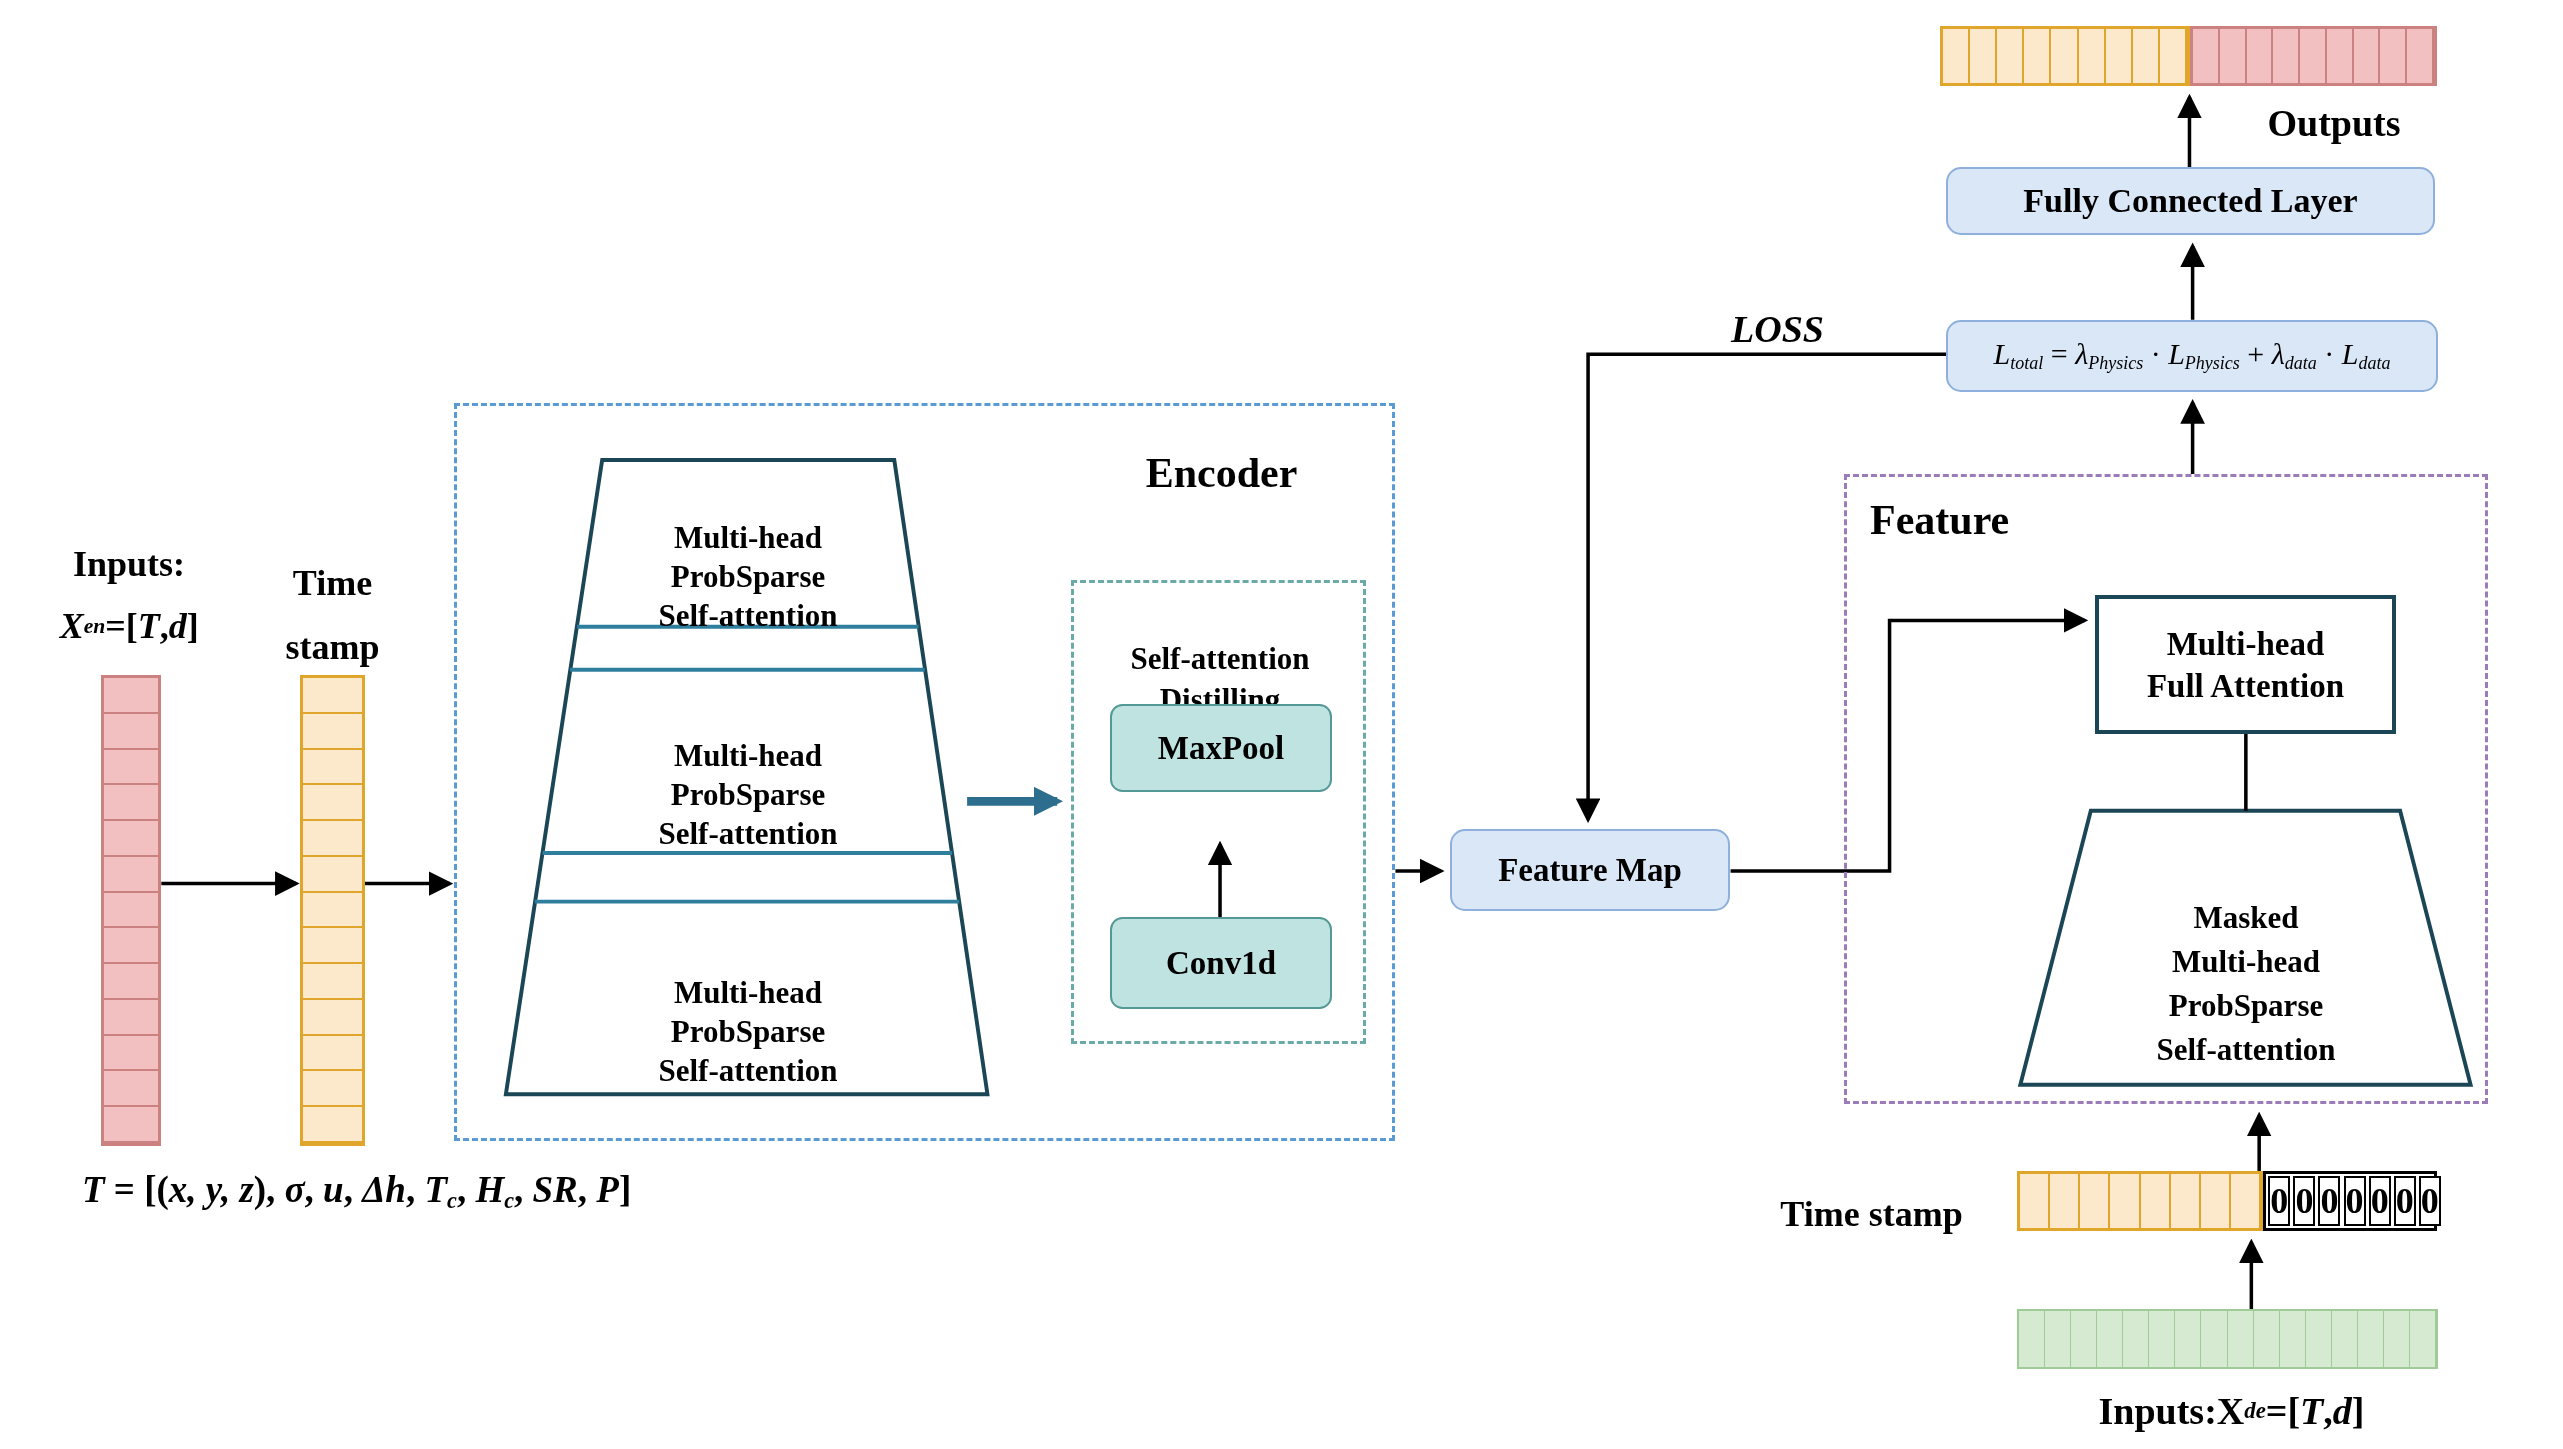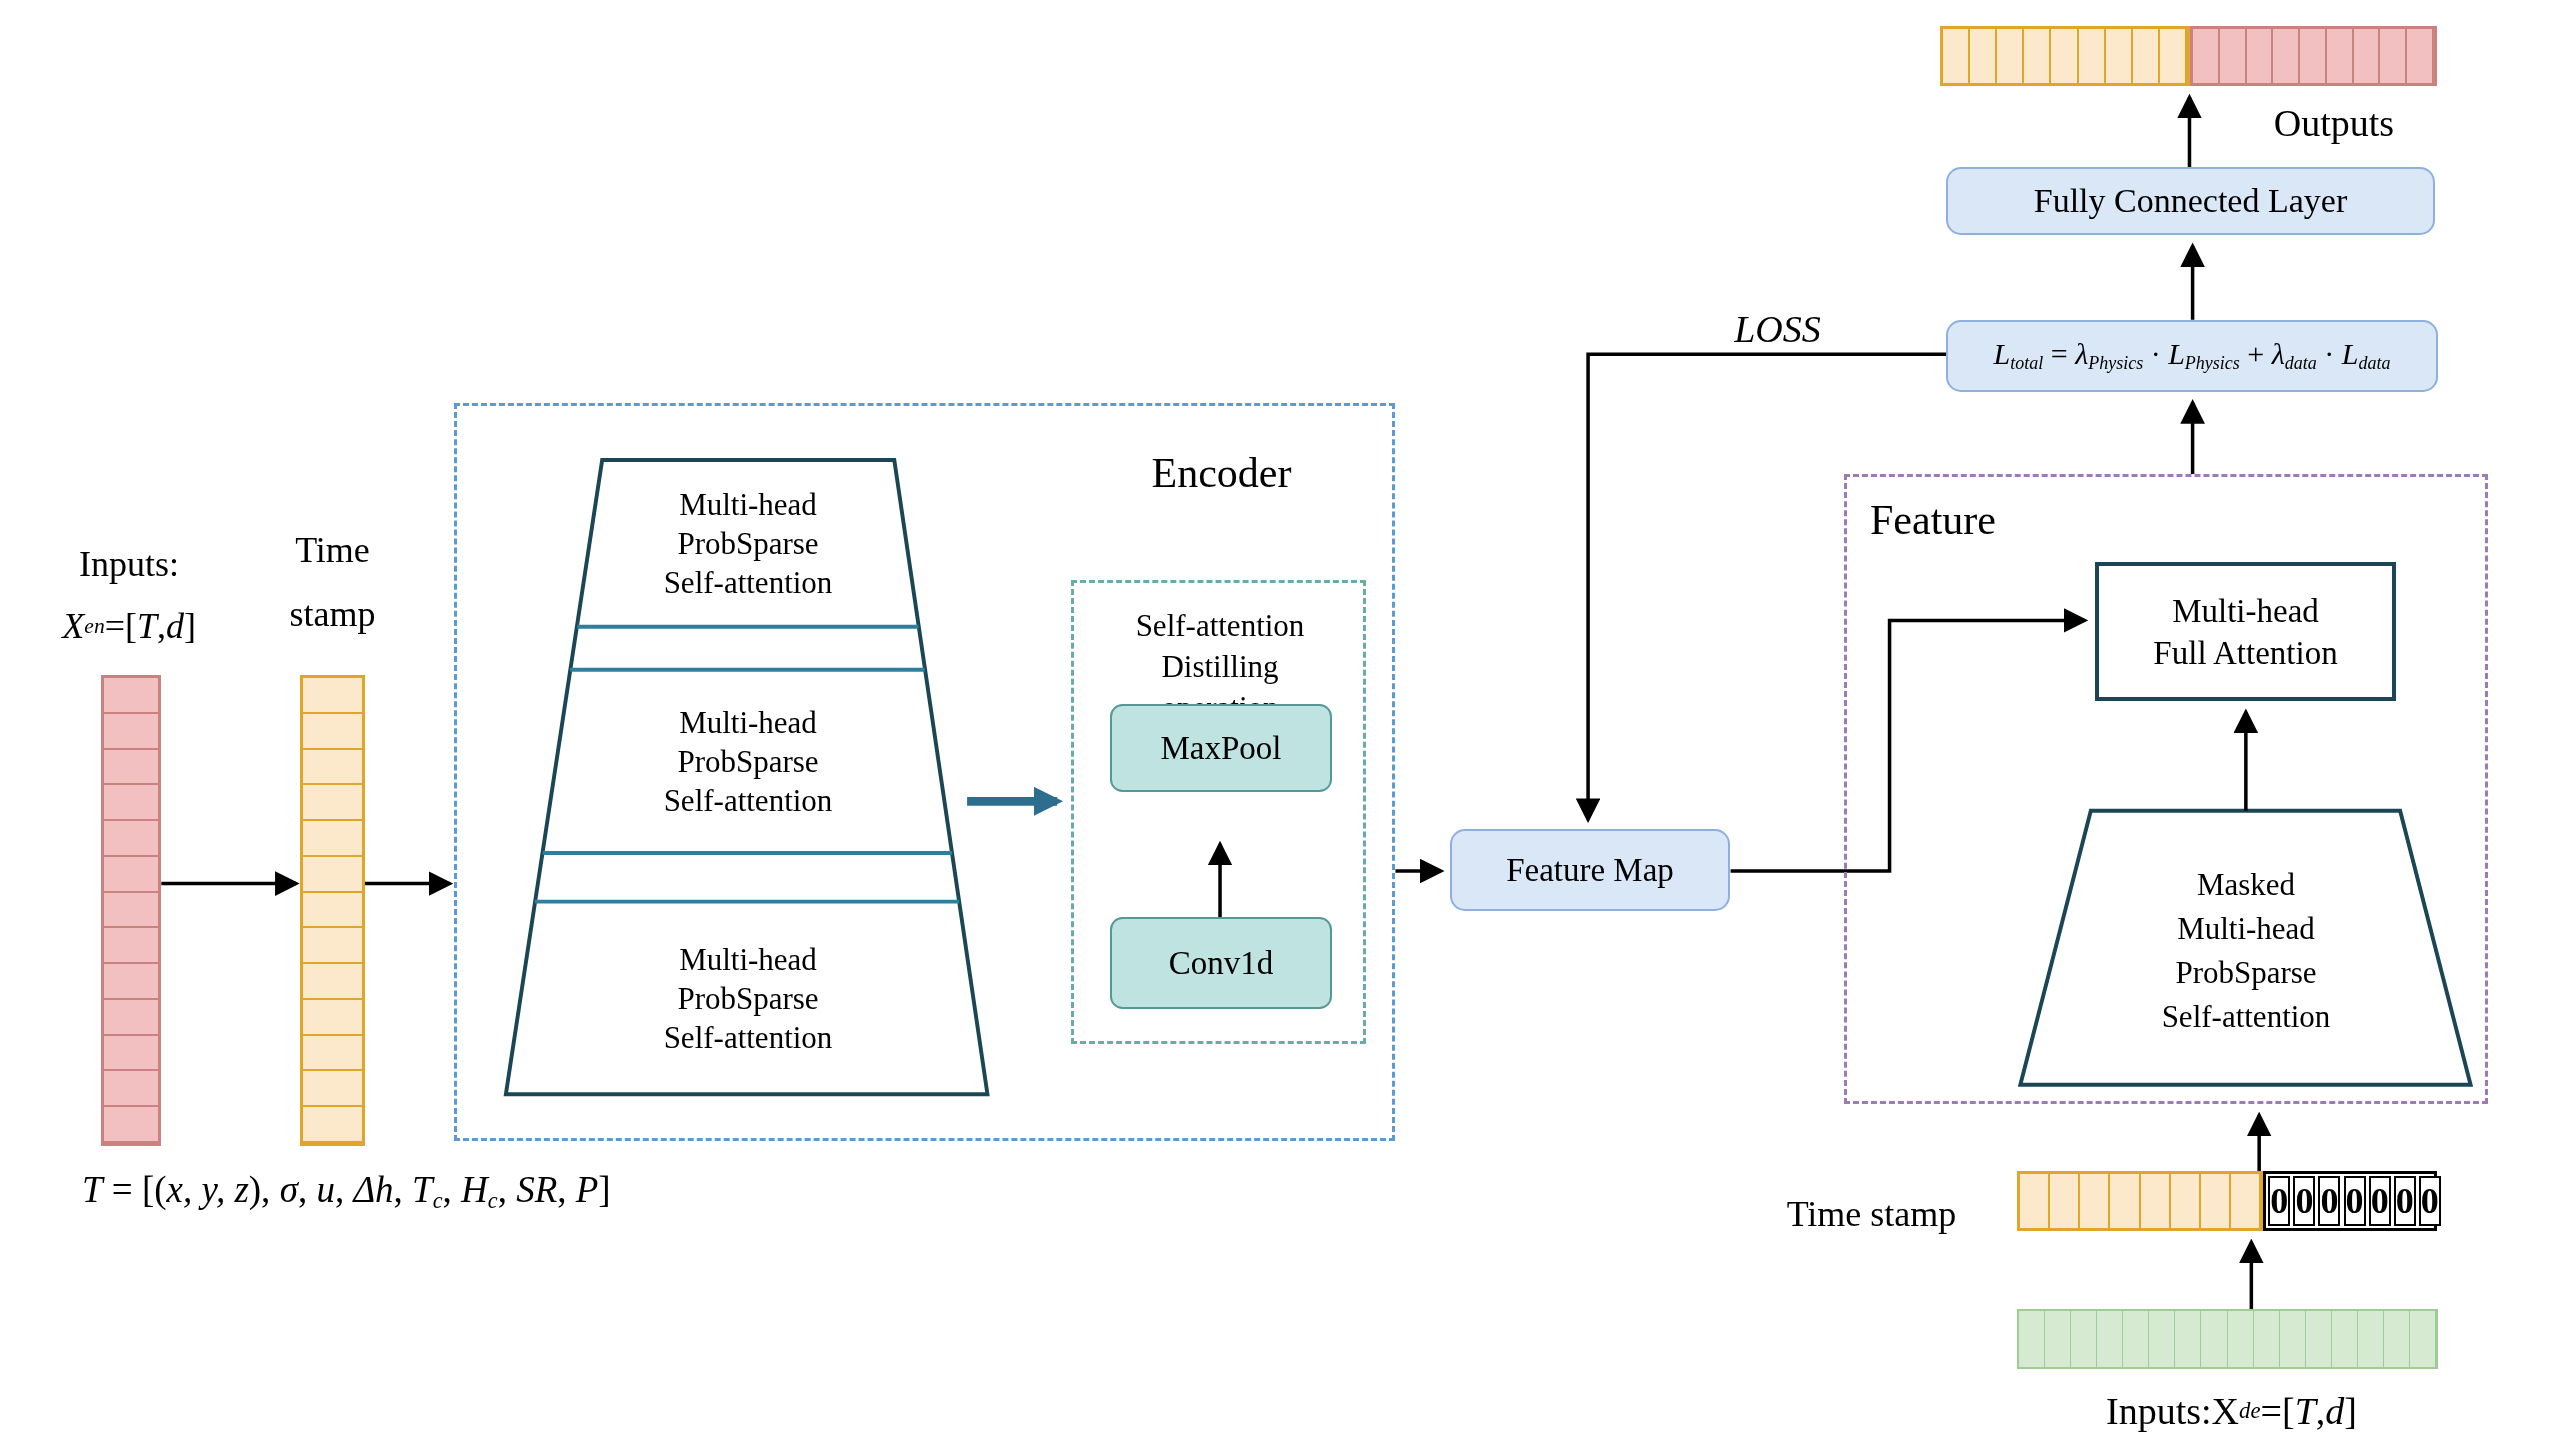--- a/index.html
+++ b/index.html
@@ -1,20 +1,20 @@
 <!DOCTYPE html>
 <html style="--box-blue-fill: #DAE7F6; --box-blue-border: #8FB0DC; --encoder-dash: #5B9BD5; --distill-dash: #6AABA8; --decoder-dash: #9C7BB9; --teal-fill: #BFE3E0; --teal-border: #549996; --outline-dark: #1B4656; --divider-steel: #2E7E9E; --arrow-teal: #2D6E8F; --orange-border: #DFA62B; --orange-fill: #FCE8CB; --pink-border: #CC8181; --pink-fill: #F2C0C0; --green-border: #9FCB97; --green-fill: #D6EAD1; --arrow-black: #000000;font-size:12.5px"><head>
 <meta charset="utf-8">
 <style>
   html,body{margin:0;padding:0;background:#ffffff;}
   .canvas{position:relative;width:2563px;height:1450px;background:#fff;overflow:hidden;
           font-family:"Liberation Serif", serif;}
   svg.wires{position:absolute;left:0;top:0;width:2563px;height:1450px;z-index:1;}
   .abs{position:absolute;z-index:2;box-sizing:border-box;}
-  .lbl{font-weight:400;color:#000;}
+  .lbl{font-weight:700;color:#000;}
   .center{display:flex;align-items:center;justify-content:center;text-align:center;}
   
   .region{background:transparent;border-style:dashed;}
   .enc-region{border:3.9px dashed var(--encoder-dash);}
   .distill-region{border:3.1px dashed var(--distill-dash);}
   .dec-region{border:3.9px dashed var(--decoder-dash);}
   
   .bluebox{background:var(--box-blue-fill);border:2.3px solid var(--box-blue-border);border-radius:15px;}
   
   .tealbox{background:var(--teal-fill);border:2.3px solid var(--teal-border);border-radius:12.5px;}
@@ -34,21 +34,21 @@
   .bar.green{background:var(--green-fill);border:2.3px solid var(--green-border);}
   .bar.green.h .cell{border-right:1.6px solid var(--green-border);}
   .bar .cell:last-child{border:none;}
   .zerosbar{display:flex;background:#fff;border:3.1px solid #000;padding:2.3px;gap:3.1px;}
   .zerosbar .zcell{flex:1 1 0;border:2.3px solid #000;display:flex;align-items:center;justify-content:center;
                    font-weight:700;font-size:36px;font-family:"Liberation Serif",serif;background:#fff;}
   
   .it{font-style:italic;}
   .sub{font-size:0.6em;font-style:italic;vertical-align:-0.28em;}
   
-  .lines{display:flex;flex-direction:column;justify-content:center;text-align:center;}
+  .lines{display:flex;flex-direction:column;justify-content:center;text-align:center;margin-top:33px;}
   
   .wire{stroke:var(--arrow-black);stroke-width:4.5;fill:none;}
   .wire-thick{stroke:var(--arrow-teal);stroke-width:11;fill:none;}
   .trap{fill:#ffffff;stroke:var(--outline-dark);stroke-width:5;}
   .divline{stroke:var(--divider-steel);stroke-width:5;}
   .mk{fill:var(--arrow-black);}
   .mk-teal{fill:var(--arrow-teal);}
 </style>
 </head>
 <body>

